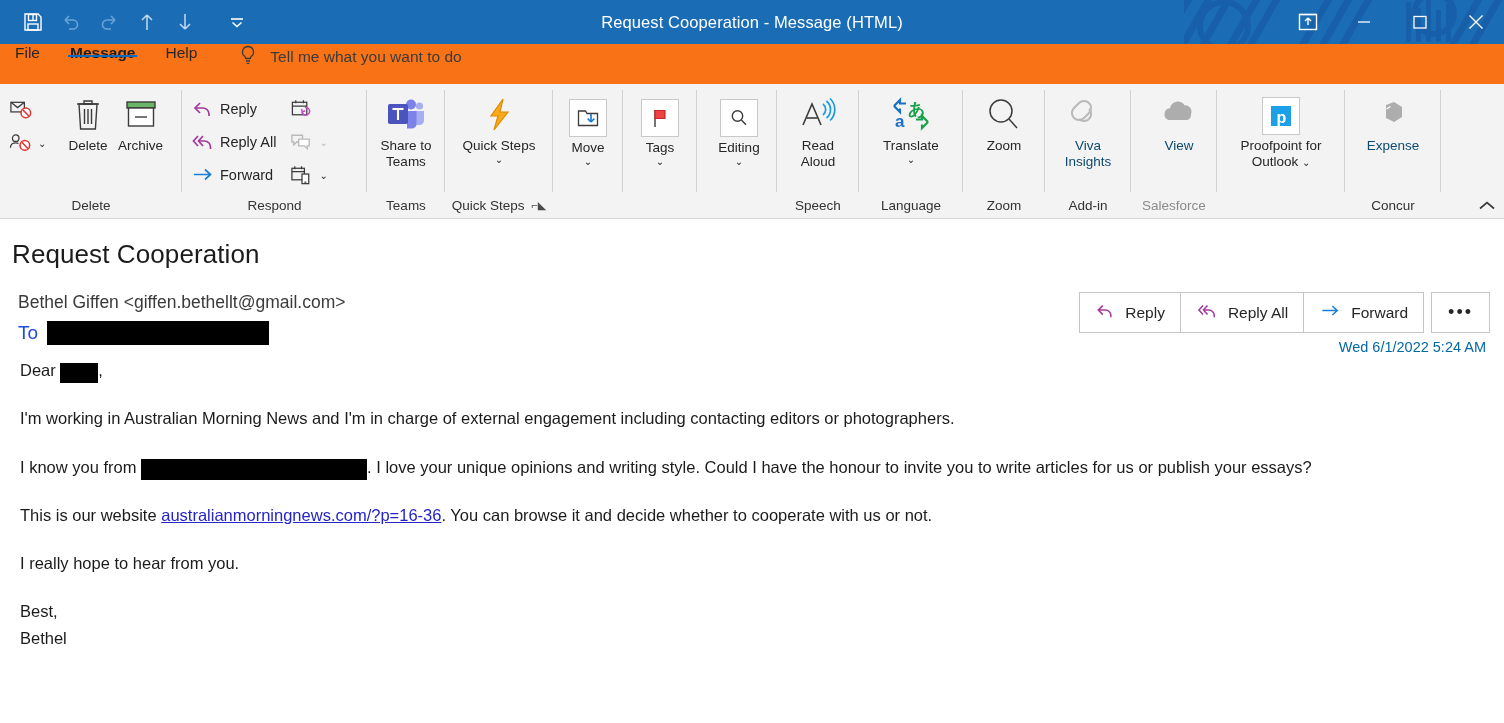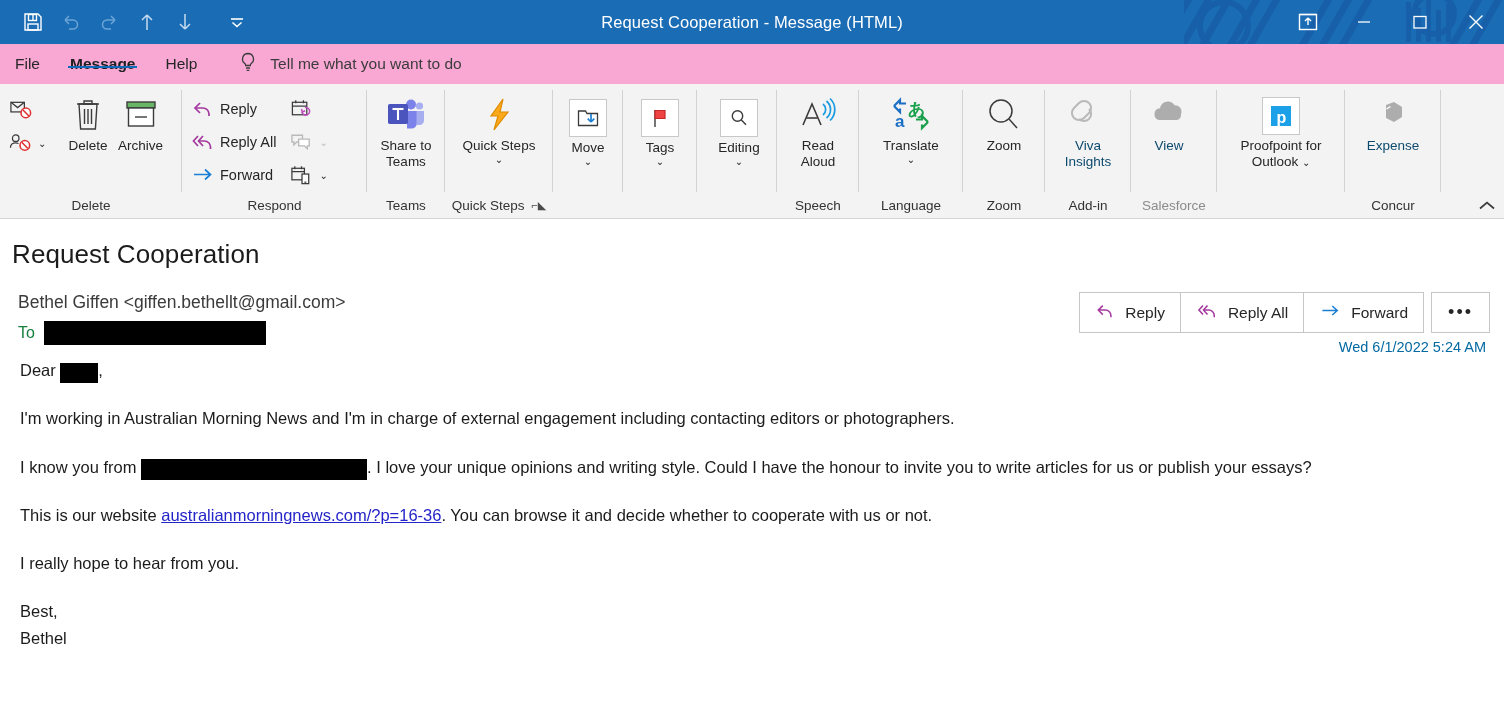--- a/index.html
+++ b/index.html
@@ -55,23 +55,23 @@
     z-index: 3;
   }
   .win-ctrl {
     width: 56px; height: 44px;
     display: flex; align-items: center; justify-content: center;
   }
 
   
   .tabbar {
     height: 40px;
-    background: #f9a8d4;
+    background: #f97316;
     display: flex;
-    align-items: center;
+    align-items: flex-start;
     border-bottom: none;
   }
   .tab {
     display: flex; align-items: center;
     padding: 0 15px;
     font-size: 15.5px;
     color: #262626;
     position: relative;
   }
   .tab.active { font-weight: bold; color: #1f1f1f; }
@@ -189,21 +189,21 @@
   .presence {
     position: absolute;
     right: 2px; bottom: -2px;
     width: 19px; height: 19px; border-radius: 50%;
     background: #ffffff;
     border: 2px solid #9bb8cf;
   }
   .from-block { padding: 4px 0 0 4px; }
   .from-line { font-size: 17.5px; color: #3b3b3b; }
   .to-line { display: flex; align-items: center; gap: 9px; margin-top: 8px; }
-  .to-lbl { font-size: 16px; color: #15803d; }
+  .to-lbl { font-size: 19px; color: #1d4ed8; }
   .redact { background: #000000; display: inline-block; vertical-align: middle; }
 
   .actions {
     position: absolute;
     right: 14px; top: 22px;
     display: flex; flex-direction: column; align-items: flex-end;
   }
   .actions-row { display: flex; }
   .act-btn {
     height: 41px;
@@ -629,21 +629,21 @@
             <path d="M23 13 a7 7 0 0 1 0 10 a7 7 0 0 1-10 0"></path>
           </svg>
         </span>
         <span class="lbl">Viva Insights</span>
       </div>
     </div>
     <div class="grp-label">Add-in</div>
   </div>
 
   <div class="grp" style="width:86px">
-    <div class="grp-body" style="justify-content:flex-start">
+    <div class="grp-body" style="justify-content:flex-end">
       <div class="bigbtn dim" style="min-width:64px">
         <span class="ico">
           <svg width="44" height="38" viewBox="0 0 44 38" fill="none">
             <path d="M12 24 a6 6 0 0 1 1-11.8 a8 8 0 0 1 14.5-3 a6.5 6.5 0 0 1 6.5 9 a5.5 5.5 0 0 1-4 5.8 z" fill="#adadad"></path>
           </svg>
         </span>
         <span class="lbl">View</span>
       </div>
     </div>
     <div class="grp-label dim">Salesforce</div>

